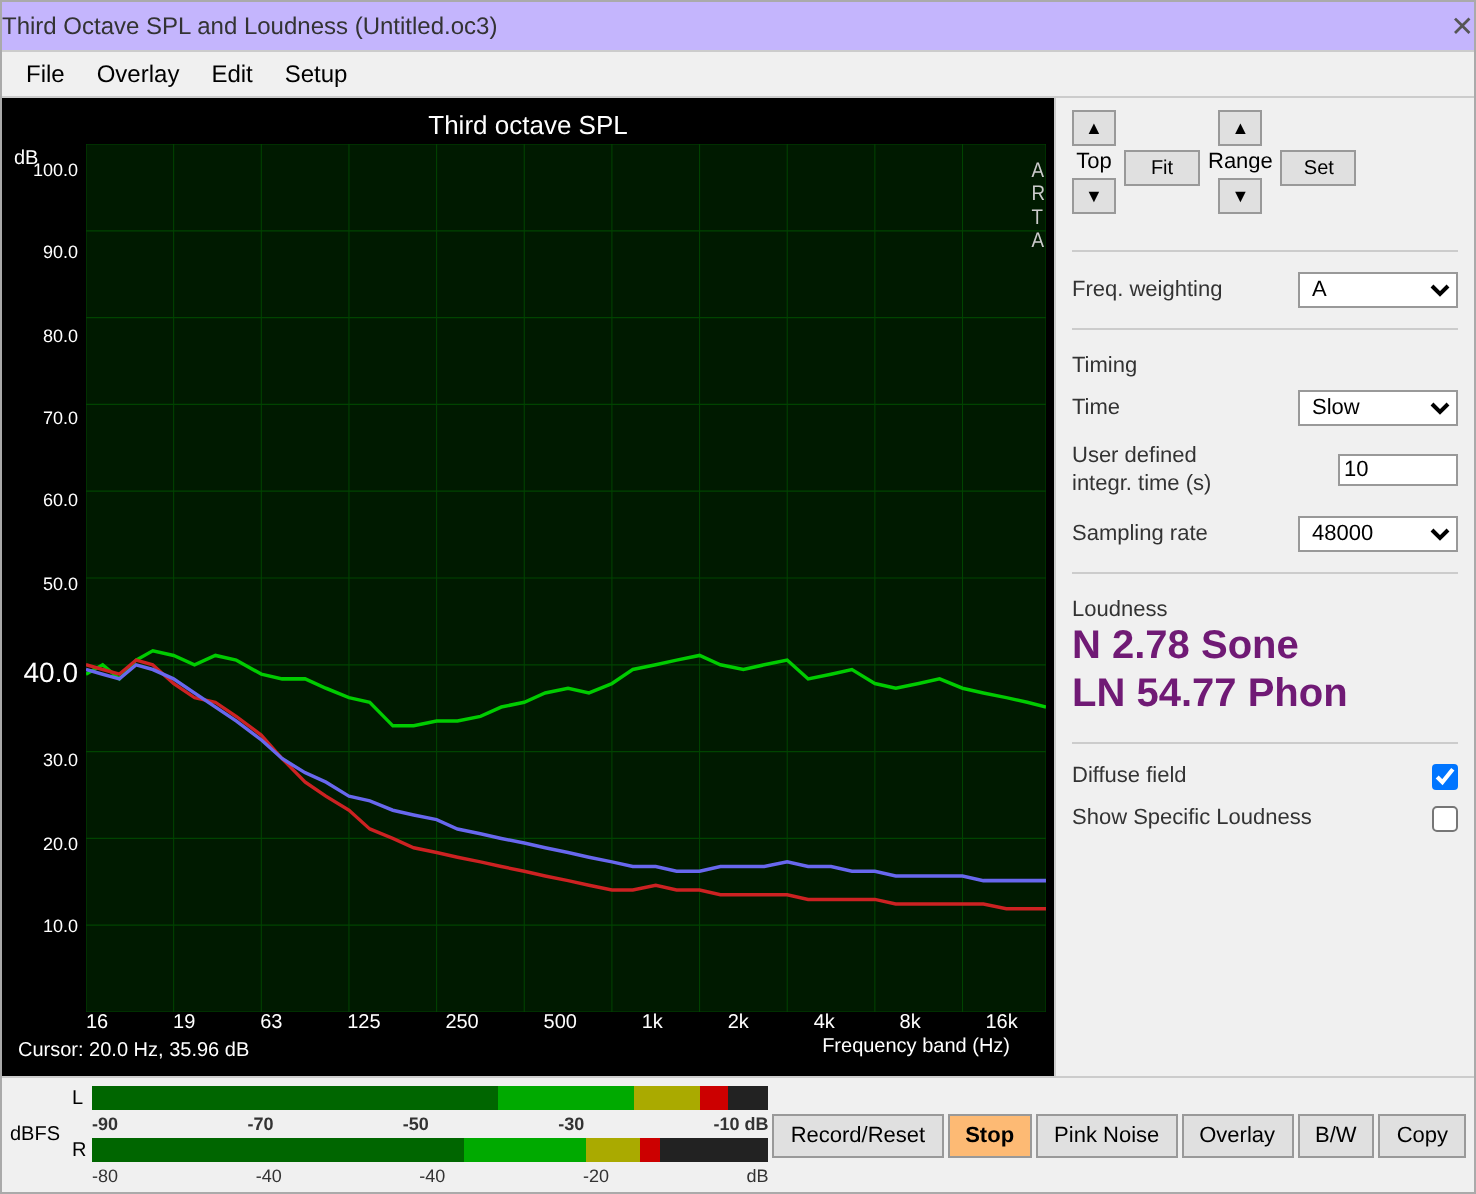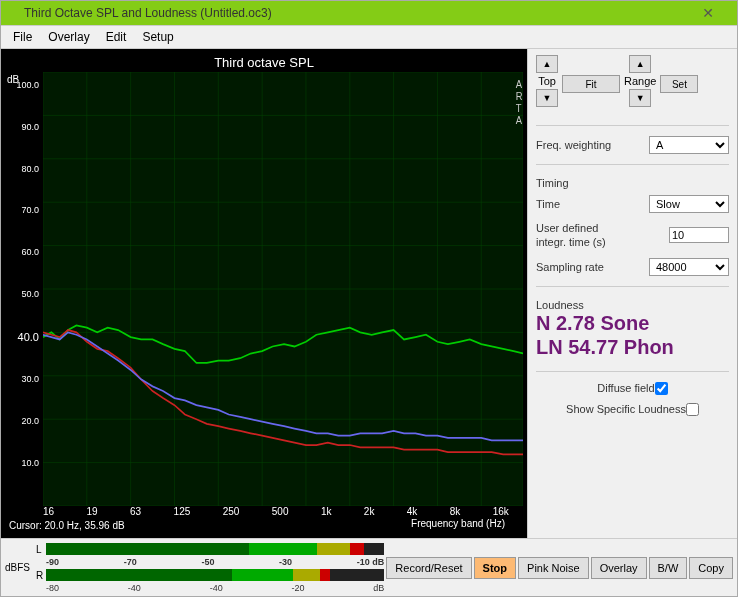--- a/index.html
+++ b/index.html
@@ -15,25 +15,25 @@
     }
     .window {
       width: 738px;
       height: 597px;
       background: #f0f0f0;
       border: 1px solid #aaa;
       display: flex;
       flex-direction: column;
     }
     .title-bar {
-      background: #84cc16;
+      background: #c4b5fd;
       display: flex;
       align-items: center;
       justify-content: space-between;
-      padding: 4px 23px;
+      padding: 4px 0;
       border-bottom: 1px solid #ccc;
       font-size: 12px;
     }
     .title-bar-title { font-size: 12px; color: #333; }
     .title-bar-close {
       font-size: 14px;
       cursor: pointer;
       color: #555;
       background: none;
       border: none;
@@ -168,21 +168,21 @@
       padding: 1px 2px;
     }
     select { width: 80px; }
     input[type="text"] { width: 60px; }
     .loudness-section { margin: 4px 0; }
     .loudness-label { font-size: 11px; color: #333; }
     .loudness-value { font-size: 20px; font-weight: bold; color: #701a75; line-height: 1.2; }
     .check-row {
       display: flex;
       align-items: center;
-      justify-content: center;
+      justify-content: space-between;
       font-size: 11px;
       margin: 2px 0;
     }
     .check-row label { color: #333; }
     .divider { border-top: 1px solid #ccc; margin: 4px 0; }
     .bottom-bar {
       display: flex;
       align-items: center;
       background: #f0f0f0;
       border-top: 1px solid #ccc;
@@ -263,21 +263,21 @@
       <div class="chart-title">Third octave SPL</div>
       <div class="chart-container">
         <div class="y-axis">
           <span style="position:absolute;top:2px;left:2px;color:#fff;font-size:10px;">dB</span>
           <span style="color:#fff;font-size:9px;margin-top:4px;">100.0</span>
           <span style="color:#fff;font-size:9px;text-align:right;">90.0</span>
           <span style="color:#fff;font-size:9px;">80.0</span>
           <span style="color:#fff;font-size:9px;">70.0</span>
           <span style="color:#fff;font-size:9px;">60.0</span>
           <span style="color:#fff;font-size:9px;">50.0</span>
-          <span style="color:#fff;font-size:11px;">40.0</span>
+          <span style="color:#fff;font-size:14px;">40.0</span>
           <span style="color:#fff;font-size:9px;">30.0</span>
           <span style="color:#fff;font-size:9px;">20.0</span>
           <span style="color:#fff;font-size:9px;margin-bottom:18px;">10.0</span>
         </div>
         <div class="chart-grid-area">
           <svg class="chart-svg" viewBox="0 0 460 370" preserveAspectRatio="none">
 
             <rect width="460" height="370" fill="#001a00"></rect>
 
             <line x1="0" y1="0" x2="460" y2="0" stroke="#004400" stroke-width="0.5"></line>
@@ -482,21 +482,21 @@
     <div class="right-panel">
 
       <div class="nav-controls">
         <div class="nav-group">
           <button class="nav-btn">▲</button>
           <span class="nav-btn-label">Top</span>
           <button class="nav-btn">▼</button>
         </div>
         <div class="nav-group">
           <div style="height:18px;"></div>
-          <button class="nav-btn" style="width:58px;font-size:10px;">Fit</button>
+          <button class="nav-btn" style="width:38px;font-size:10px;">Fit</button>
           <div style="height:18px;"></div>
         </div>
         <div class="nav-group">
           <button class="nav-btn">▲</button>
           <span class="nav-btn-label">Range</span>
           <button class="nav-btn">▼</button>
         </div>
         <div class="nav-group">
           <div style="height:18px;"></div>
           <button class="nav-btn" style="width:38px;font-size:10px;">Set</button>

